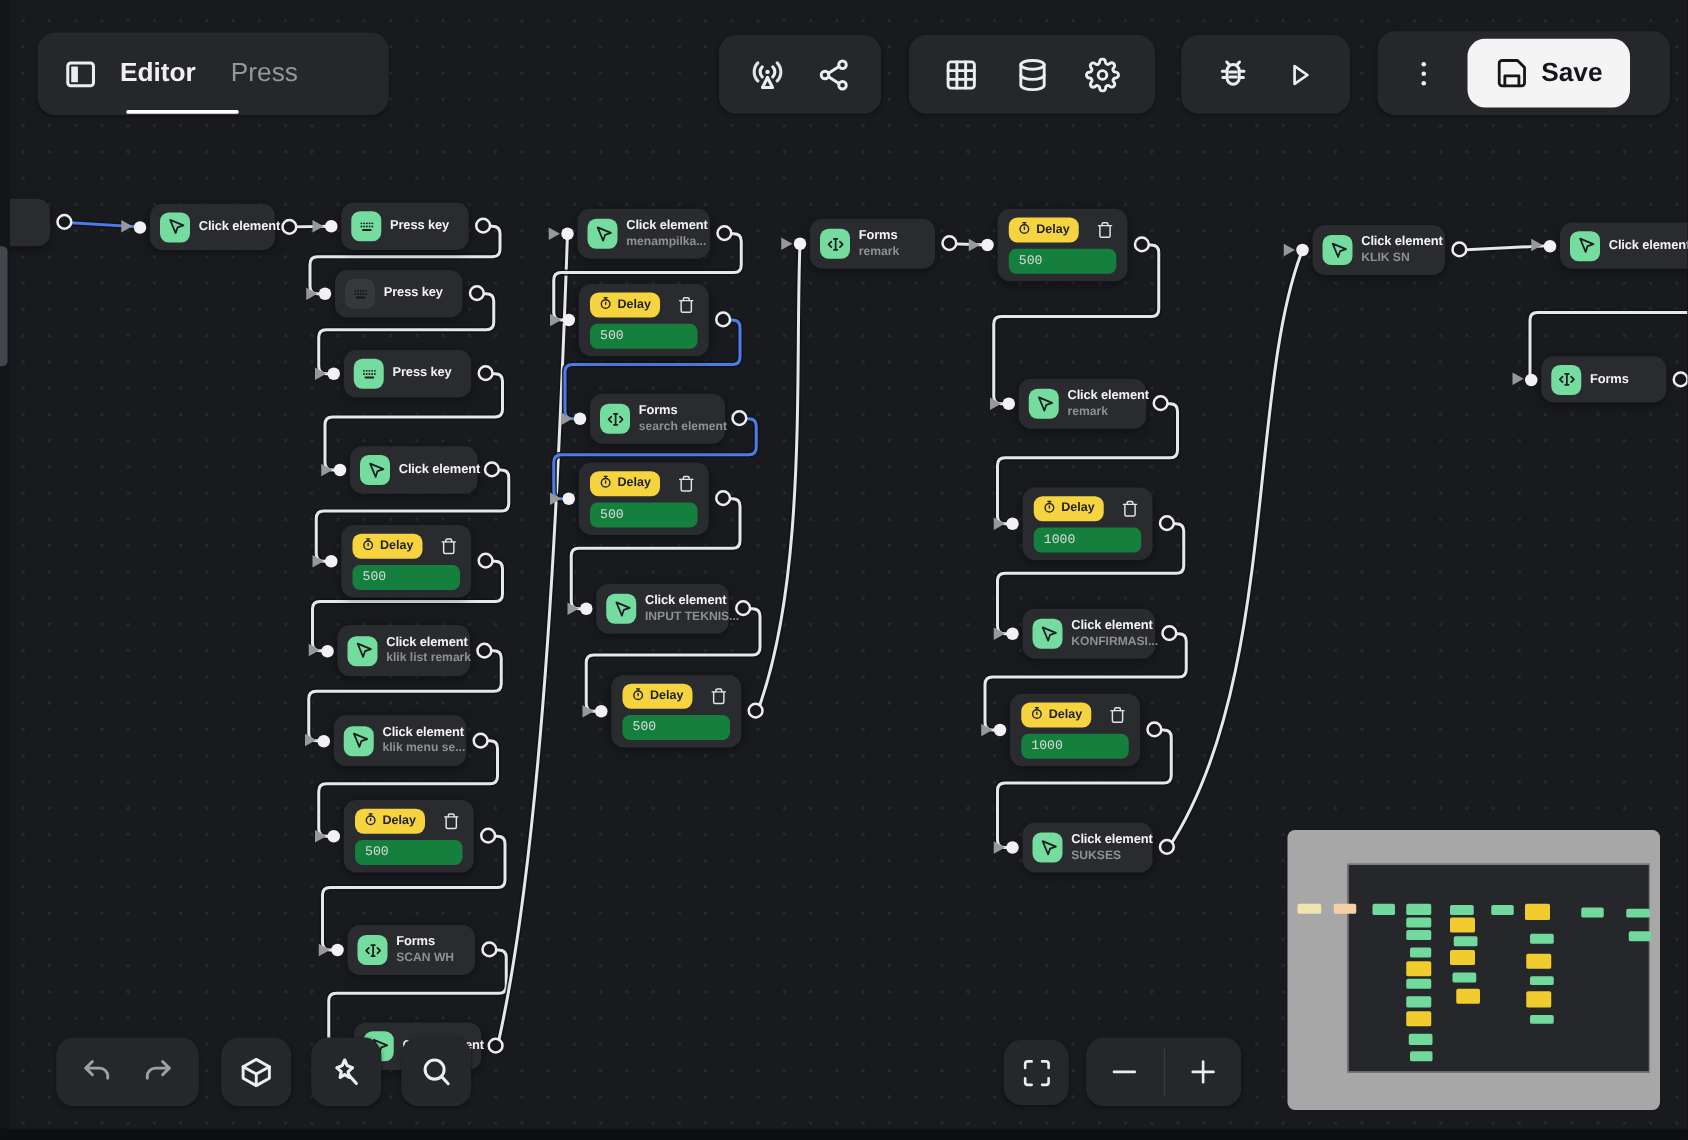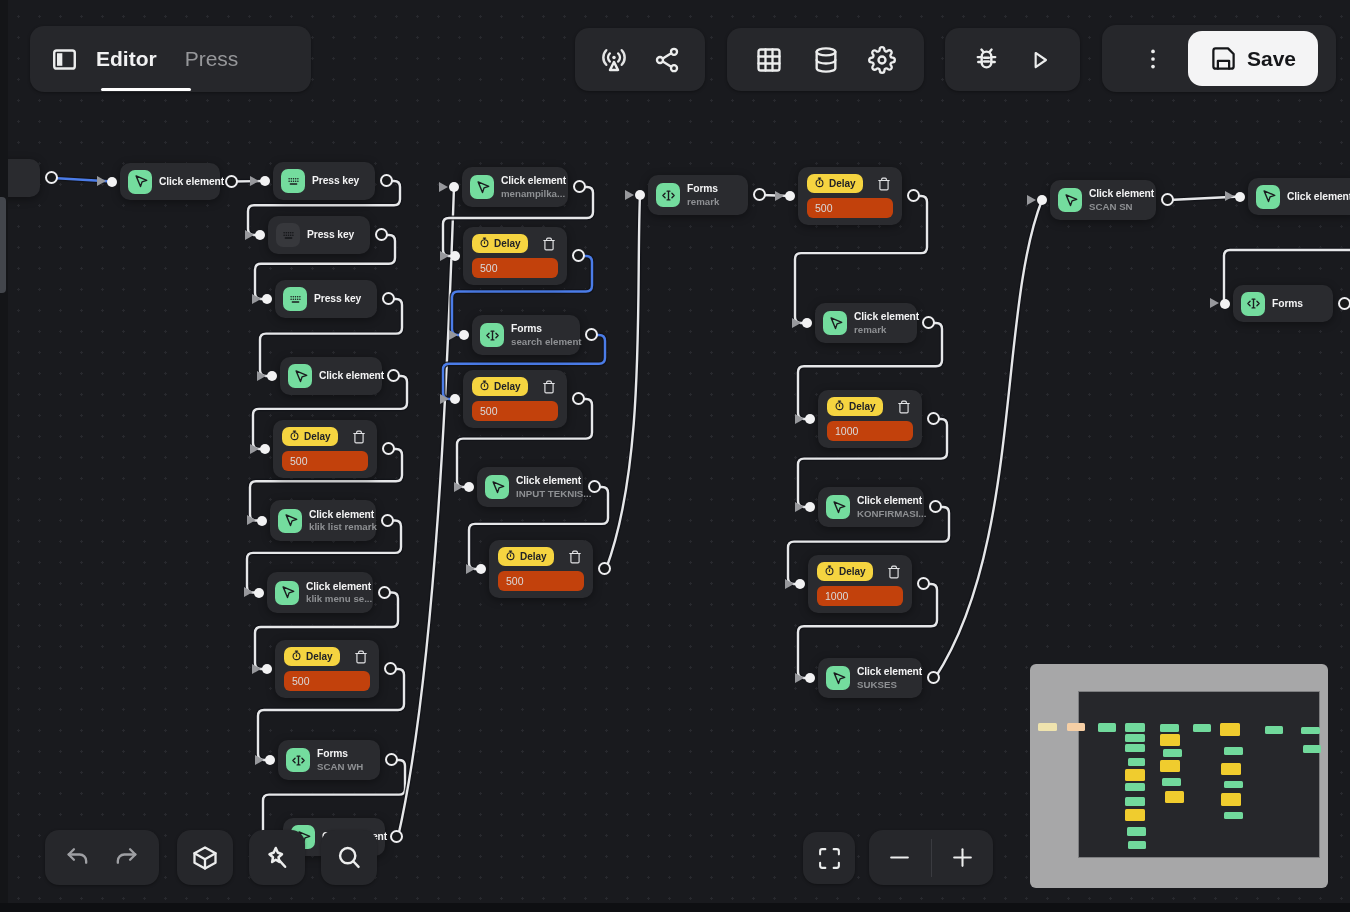--- a/index.html
+++ b/index.html
@@ -18,22 +18,22 @@
   .node .nicon.muted{background:#37383c;color:#131417;}
   .ncol{display:flex;flex-direction:column;line-height:1.15;min-width:0;}
   .nlabel{font-size:10.3px;font-weight:700;color:#f3f3f4;white-space:nowrap;letter-spacing:-.1px;}
   .nsub{font-size:9.7px;font-weight:600;color:#8e9093;white-space:nowrap;margin-top:1px;}
   
   .node.delay{flex-direction:column;align-items:stretch;gap:5px;justify-content:center;padding:8px 9px;}
   .dhead{display:flex;align-items:center;justify-content:space-between;}
   .dbadge{background:#f5d440;color:#212226;border-radius:7px;padding:3px 7px;font-size:10px;
           font-weight:700;display:inline-flex;align-items:center;gap:4px;cursor:pointer;}
   .dtrash{color:#e3e4e6;display:flex;align-items:center;cursor:pointer;margin-right:2px;}
-  .dvalue{background:#c2410c;border-radius:6px;padding:4px 8px;font-size:10.5px;color:#d9dadc;
-          width:70px;cursor:text;}
+  .dvalue{background:#15803d;border-radius:6px;padding:4px 8px;font-size:10.5px;color:#d9dadc;
+          width:70px;cursor:text;font-family:Liberation Mono, monospace;}
   
   .h-arrow{position:absolute;width:0;height:0;border-top:5.5px solid transparent;
            border-bottom:5.5px solid transparent;border-left:9px solid #97989c;}
   .h-dot{position:absolute;width:10px;height:10px;border-radius:50%;background:#f2f2f3;}
   .h-out{position:absolute;width:9px;height:9px;border-radius:50%;background:#17181a;
          border:2.6px solid #eeeef0;}
   
   .tb-group{position:absolute;background:#26272b;border-radius:14px;display:flex;align-items:center;
             z-index:6;box-shadow:0 1px 3px rgba(0,0,0,.35);}
   .icon-btn{display:flex;align-items:center;justify-content:center;color:#eceded;cursor:pointer;}
@@ -552,21 +552,21 @@
       <span class="h-out" style="left: 109px; top: 13px;"></span>
     </div>
     <div class="node" style="left: 1050px; top: 180px; width: 106px; height: 40px;">
       <span class="nicon">
         <svg width="15" height="15" viewBox="0 0 24 24" fill="none" stroke="currentColor" stroke-width="2" stroke-linecap="round" stroke-linejoin="round">
           <path d="M5 3l7 17 2.5-7.4L22 10.1z" stroke-width="2.2"></path>
         </svg>
       </span>
        <span class="ncol">
          <span class="nlabel">Click element</span>
-         <span class="nsub">SCAN SN</span>
+         <span class="nsub">KLIK SN</span>
        </span>
       <span class="h-arrow" style="left: -23px; top: 14.5px;"></span>
       <span class="h-dot" style="left: -13px; top: 15px;"></span>
       <span class="h-out" style="left: 111px; top: 13px;"></span>
     </div>
     <div class="node" style="left: 1248px; top: 178px; width: 112px; height: 37px;">
       <span class="nicon">
         <svg width="15" height="15" viewBox="0 0 24 24" fill="none" stroke="currentColor" stroke-width="2" stroke-linecap="round" stroke-linejoin="round">
           <path d="M5 3l7 17 2.5-7.4L22 10.1z" stroke-width="2.2"></path>
         </svg>
@@ -662,21 +662,21 @@
         <path d="M9.5 5.8 7.8 3.8M14.5 5.8l1.7-2M8 10H4.8M8 14H5.2M16 10h3.2M16 14h2.8M10 10.5h4M10 13.7h4"></path>
       </svg>
     </span>
   <span class="icon-btn">
       <svg width="26" height="26" viewBox="0 0 24 24" fill="none" stroke="currentColor" stroke-width="2" stroke-linecap="round" stroke-linejoin="round">
         <path d="M8 5.5 17.5 12 8 18.5z"></path>
       </svg>
     </span>
 </div>
 
-<div class="tb-group" style="left:1102px;top:25px;width:234px;height:67px;justify-content:flex-start;padding-left:38px;box-sizing:border-box;">
+<div class="tb-group" style="left:1102px;top:25px;width:234px;height:67px;justify-content:flex-start;padding-left:24px;box-sizing:border-box;">
   <span class="icon-btn">
       <svg width="26" height="26" viewBox="0 0 24 24" fill="none" stroke="currentColor" stroke-width="2" stroke-linecap="round" stroke-linejoin="round">
         <circle cx="12" cy="5" r="1.7" fill="currentColor" stroke="none"></circle>
         <circle cx="12" cy="12" r="1.7" fill="currentColor" stroke="none"></circle>
         <circle cx="12" cy="19" r="1.7" fill="currentColor" stroke="none"></circle>
       </svg>
     </span>
   <div id="save-btn" style="margin-left:22px;">
     <span class="icon-btn" style="color:#151619;">
         <svg width="27" height="27" viewBox="0 0 24 24" fill="none" stroke="currentColor" stroke-width="2" stroke-linecap="round" stroke-linejoin="round">

